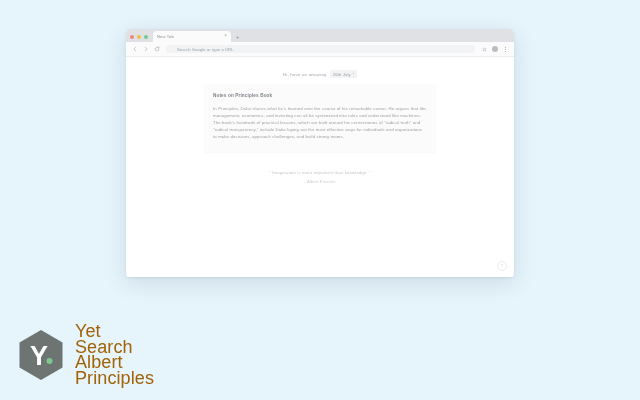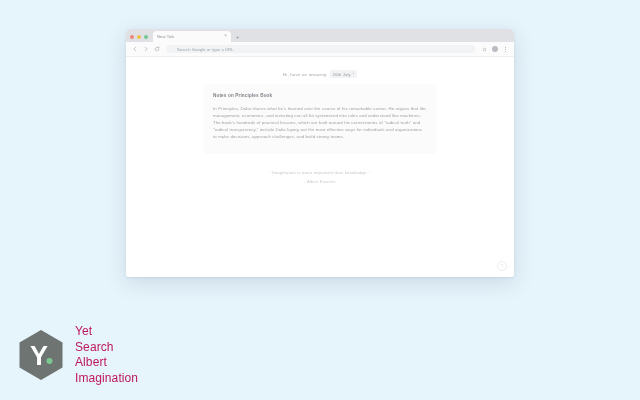--- a/index.html
+++ b/index.html
@@ -276,23 +276,23 @@
   .logo-hex {
     width: 46px;
     height: 52px;
     position: relative;
     display: flex;
     align-items: center;
     justify-content: center;
   }
   .logo-hex svg { display: block; }
   .brand-text {
-    font-size: 12px;
+    font-size: 18px;
     line-height: 15.5px;
-    color: #be185d;
+    color: #a16207;
     letter-spacing: .1px;
   }
   .brand-text div { white-space: nowrap; }
 </style>
 </head>
 <body>
 
 <div class="browser-window">
 
   <div class="tab-strip">
@@ -381,15 +381,15 @@
     <svg width="46" height="52" viewBox="0 0 46 52">
       <polygon points="23,1 44.5,13.5 44.5,38.5 23,51 1.5,38.5 1.5,13.5" fill="#6e7472"></polygon>
       <text x="21" y="36" font-family="Liberation Sans, sans-serif" font-size="27" font-weight="bold" fill="#ffffff" text-anchor="middle">Y</text>
       <circle cx="31.5" cy="32" r="3" fill="#7cc88f"></circle>
     </svg>
   </div>
   <div class="brand-text">
     <div>Yet</div>
     <div>Search</div>
     <div>Albert</div>
-    <div>Imagination</div>
+    <div>Principles</div>
   </div>
 </div>
 
 </body></html>

